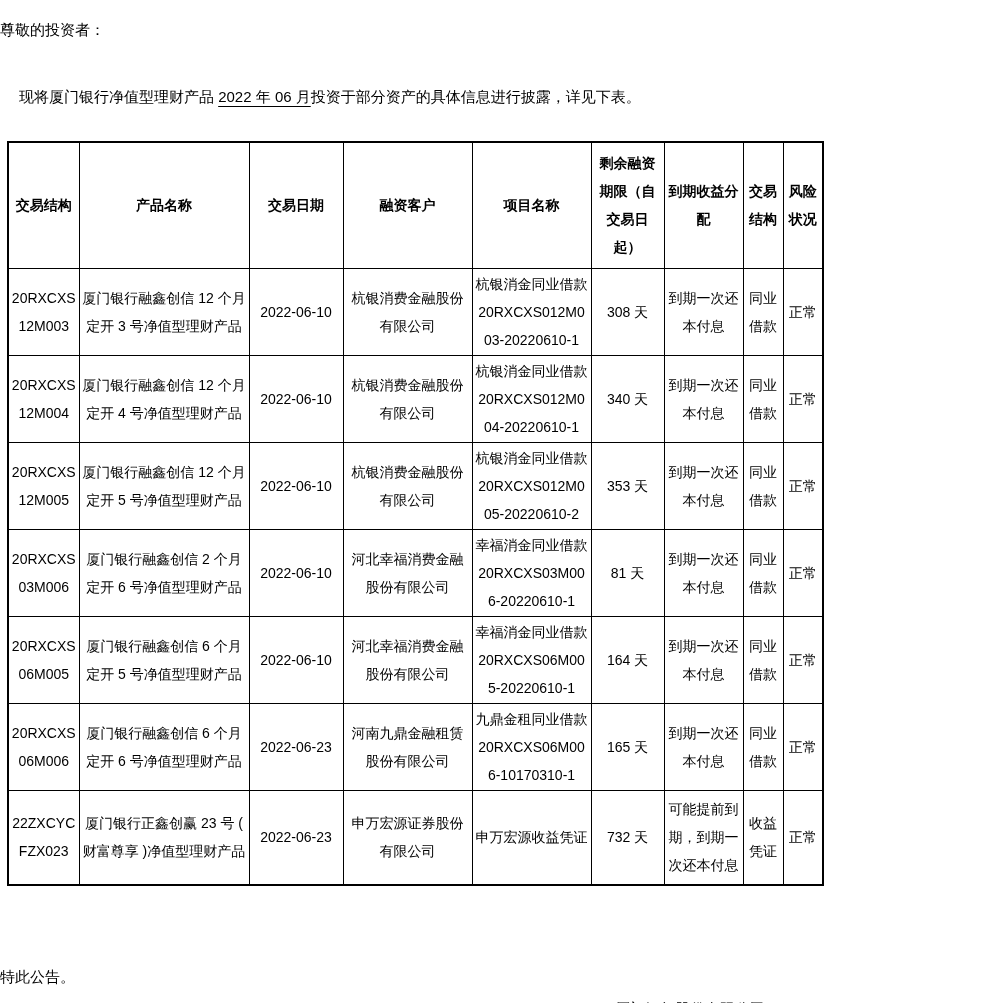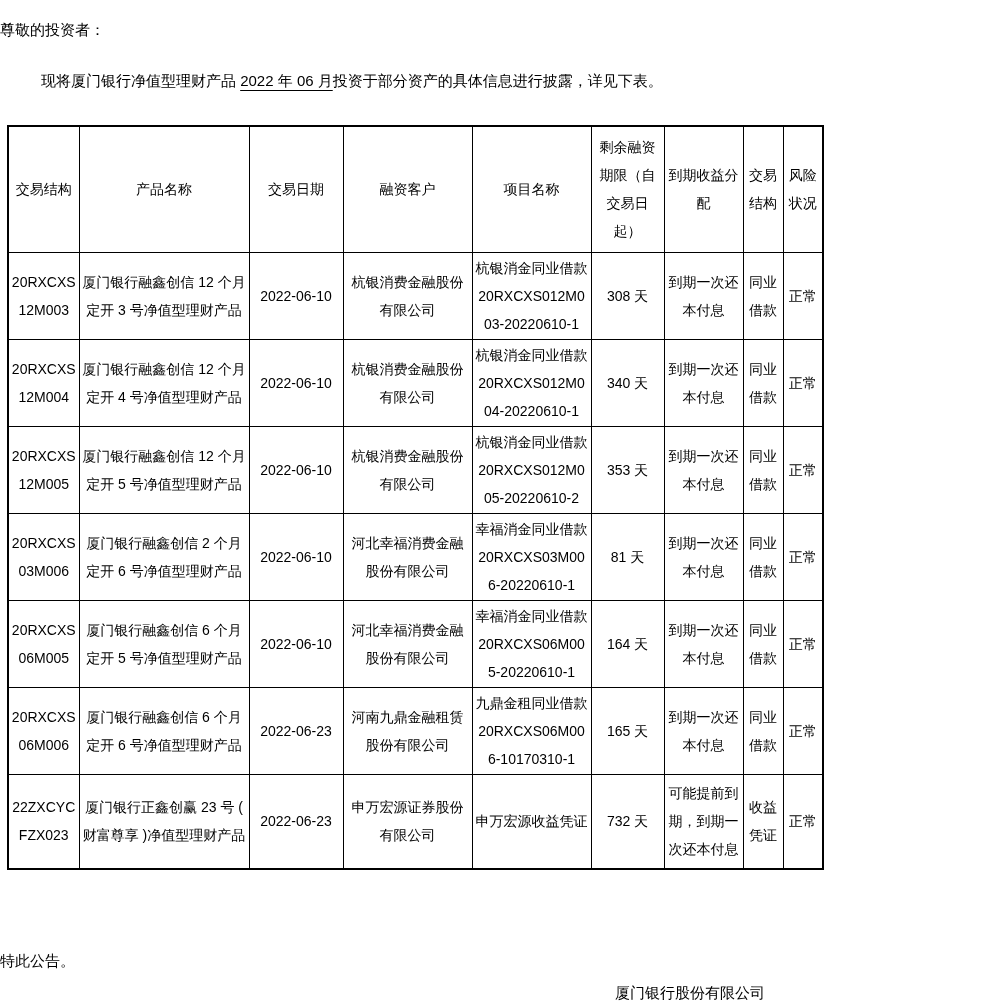--- a/index.html
+++ b/index.html
@@ -4,37 +4,37 @@
 <style>
   html,body { margin:0; padding:0; }
   body {
     width:1004px; height:1003px;
     background:#ffffff; color:#000000;
     font-family:"Liberation Sans","DejaVu Sans",sans-serif;
     font-size:15px;
     overflow:hidden;
   }
   .salutation { padding-top:21px; line-height:18px; }
-  .intro { margin-top:32px; padding-left:41px; line-height:19px; }
+  .intro { margin-top:48px; padding-left:19px; line-height:19px; }
   .intro .u { text-decoration:underline; text-underline-offset:4px; }
 
   table.disclosure {
     border-collapse:collapse; table-layout:fixed;
     margin:35px 0 0 7px; width:815px;
     border:2px solid #000;
   }
   .disclosure th, .disclosure td {
     border:1px solid #000;
     text-align:center; vertical-align:middle;
     font-size:14px; line-height:28px;
     padding:1px 2px;
     word-break:break-all;
     overflow:hidden;
   }
-  .disclosure th { font-weight:normal; }
+  .disclosure th { font-weight:bold; }
   .disclosure td { font-weight:normal; }
   .disclosure thead tr { height:126px; }
   .disclosure tbody tr { height:85px; }
   .disclosure tbody tr:last-child { height:95px; }
 
   .closing { margin-top:81px; line-height:19px; }
   .signature { margin-top:8px; margin-left:530px; width:320px; text-align:center; line-height:30px; }
 </style>
 </head>
 <body>

